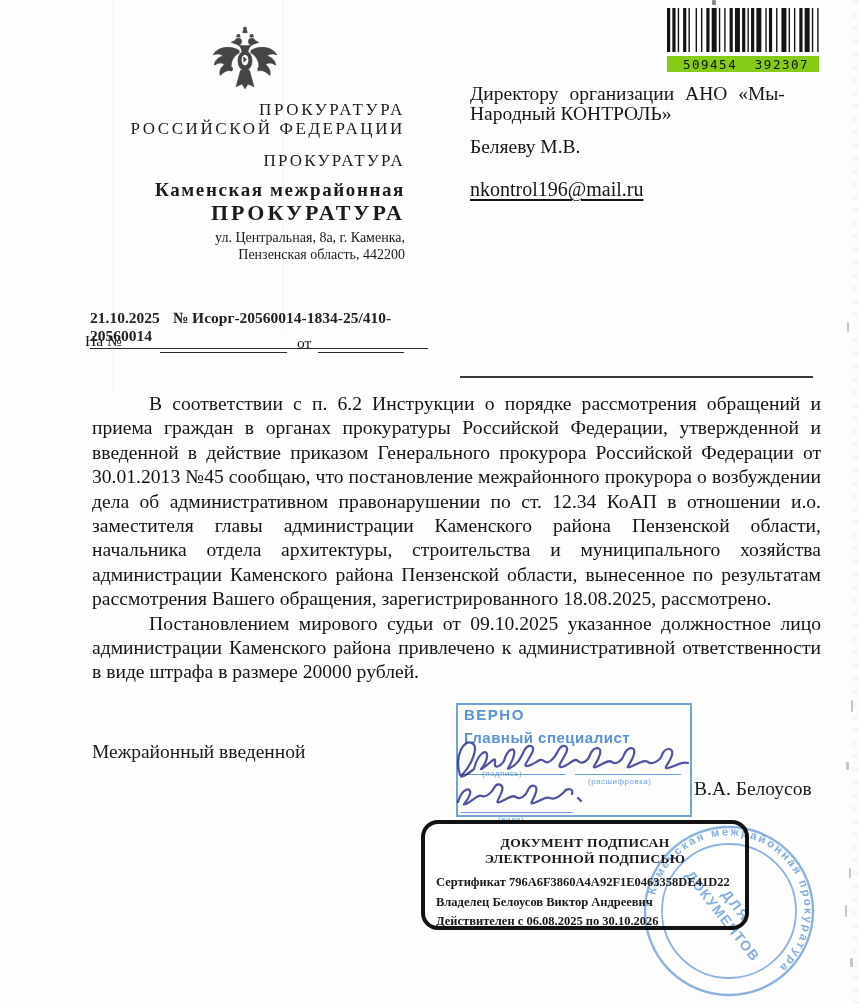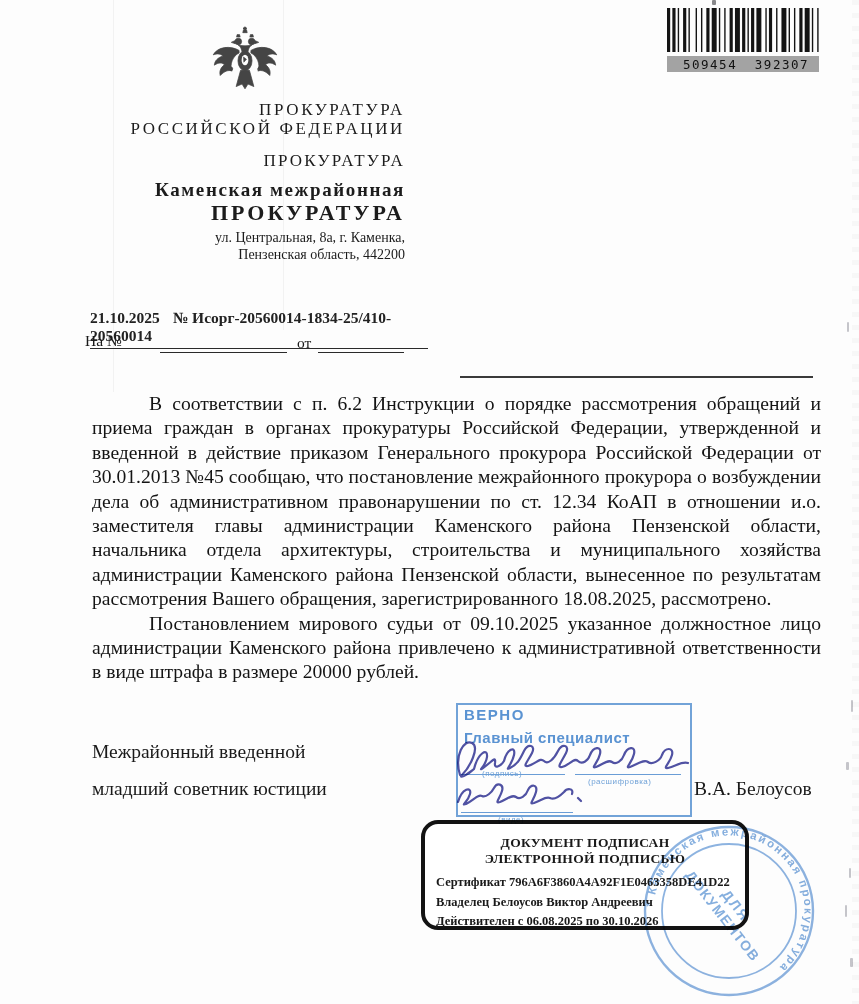--- a/index.html
+++ b/index.html
@@ -25,21 +25,21 @@
   .emblem{width:74px;height:68px;margin:0 auto 6px;display:block;}
   .lh-org1{font-size:17px;letter-spacing:2.6px;line-height:19px;margin-bottom:13px;}
   .lh-org2{font-size:17px;letter-spacing:2.2px;line-height:19px;margin-bottom:9px;}
   .lh-dist{font-size:19px;font-weight:bold;letter-spacing:1.6px;line-height:21px;}
   .lh-dist2{font-size:22px;font-weight:bold;letter-spacing:3px;line-height:25px;margin-bottom:5px;}
   .lh-addr{font-size:14px;line-height:16.5px;}
 
   
   .barcode-wrap{position:absolute;left:667px;top:8px;width:152px;}
   .barcode-nums{display:flex;justify-content:space-between;padding:1px 10px 0 16px;
-      font-family:"DejaVu Sans Mono",monospace;font-size:12.5px;letter-spacing:1.5px;color:#111;background:#a3a3a3;}
+      font-family:"DejaVu Sans Mono",monospace;font-size:12.5px;letter-spacing:1.5px;color:#111;background:#84cc16;}
 
   
   .recipient{position:absolute;left:470px;top:84px;width:322px;font-size:19.5px;line-height:20px;color:#151515;}
   .rcpt-l1{word-spacing:6px;}
   .rcpt-name{margin-top:13px;}
   .rcpt-email{margin-top:22px;text-decoration:underline;text-underline-offset:3px;font-size:20px;}
 
   
   .ref-line{position:absolute;left:90px;top:309px;width:338px;border-bottom:1.6px solid #2a2a2a;
       padding-bottom:3px;font-size:15.5px;font-weight:600;color:#222;}
@@ -181,38 +181,43 @@
         <rect x="137.69" y="0" width="4.96" height="44" fill="#141414"></rect>
         <rect x="144.85" y="0" width="1.39" height="44" fill="#141414"></rect>
         <rect x="150.21" y="0" width="1.39" height="44" fill="#141414"></rect>
       </svg>
     <div class="barcode-nums">
       <span>509454</span>
       <span>392307</span>
     </div>
   </div>
 
+  <div class="recipient">
+    <div class="rcpt-l1">Директору организации АНО «Мы-</div>
+    <div>Народный КОНТРОЛЬ»</div>
+    <div class="rcpt-name">Беляеву М.В.</div>
+    <div class="rcpt-email">nkontrol196@mail.ru</div>
+  </div>
 
   <div class="ref-line">
     <span>21.10.2025</span>
     <span class="ref-num">№ Исорг-20560014-1834-25/410-20560014</span>
   </div>
   <div class="na-label">На №</div>
   <div class="blank blank1"></div>
   <div class="ot-label">от</div>
   <div class="blank blank2"></div>
   <div class="hrule"></div>
 
   <div class="body-text">
     <p>В соответствии с п. 6.2 Инструкции о порядке рассмотрения обращений и приема граждан в органах прокуратуры Российской Федерации, утвержденной и введенной в действие приказом Генерального прокурора Российской Федерации от 30.01.2013 №45 сообщаю, что постановление межрайонного прокурора о возбуждении дела об административном правонарушении по ст. 12.34 КоАП в отношении и.о. заместителя главы администрации Каменского района Пензенской области, начальника отдела архитектуры, строительства и муниципального хозяйства администрации Каменского района Пензенской области, вынесенное по результатам рассмотрения Вашего обращения, зарегистрированного 18.08.2025, рассмотрено.</p>
     <p>Постановлением мирового судьи от 09.10.2025 указанное должностное лицо администрации Каменского района привлечено к административной ответственности в виде штрафа в размере 20000 рублей.</p>
   </div>
 
   <div class="sig-role1">Межрайонный введенной</div>
-  <div class="sig-role2">младший советник юстиции</div>
   <div class="sig-name">В.А. Белоусов</div>
 
   <div class="verno">
     <div class="v-title">ВЕРНО</div>
     <div class="v-role">Главный специалист</div>
     <div class="v-line v-line1"></div>
     <div class="v-line v-line2"></div>
     <div class="v-lab v-lab-podpis">(подпись)</div>
     <div class="v-lab v-lab-rassh">(расшифровка)</div>
     <div class="v-line v-line3"></div>

